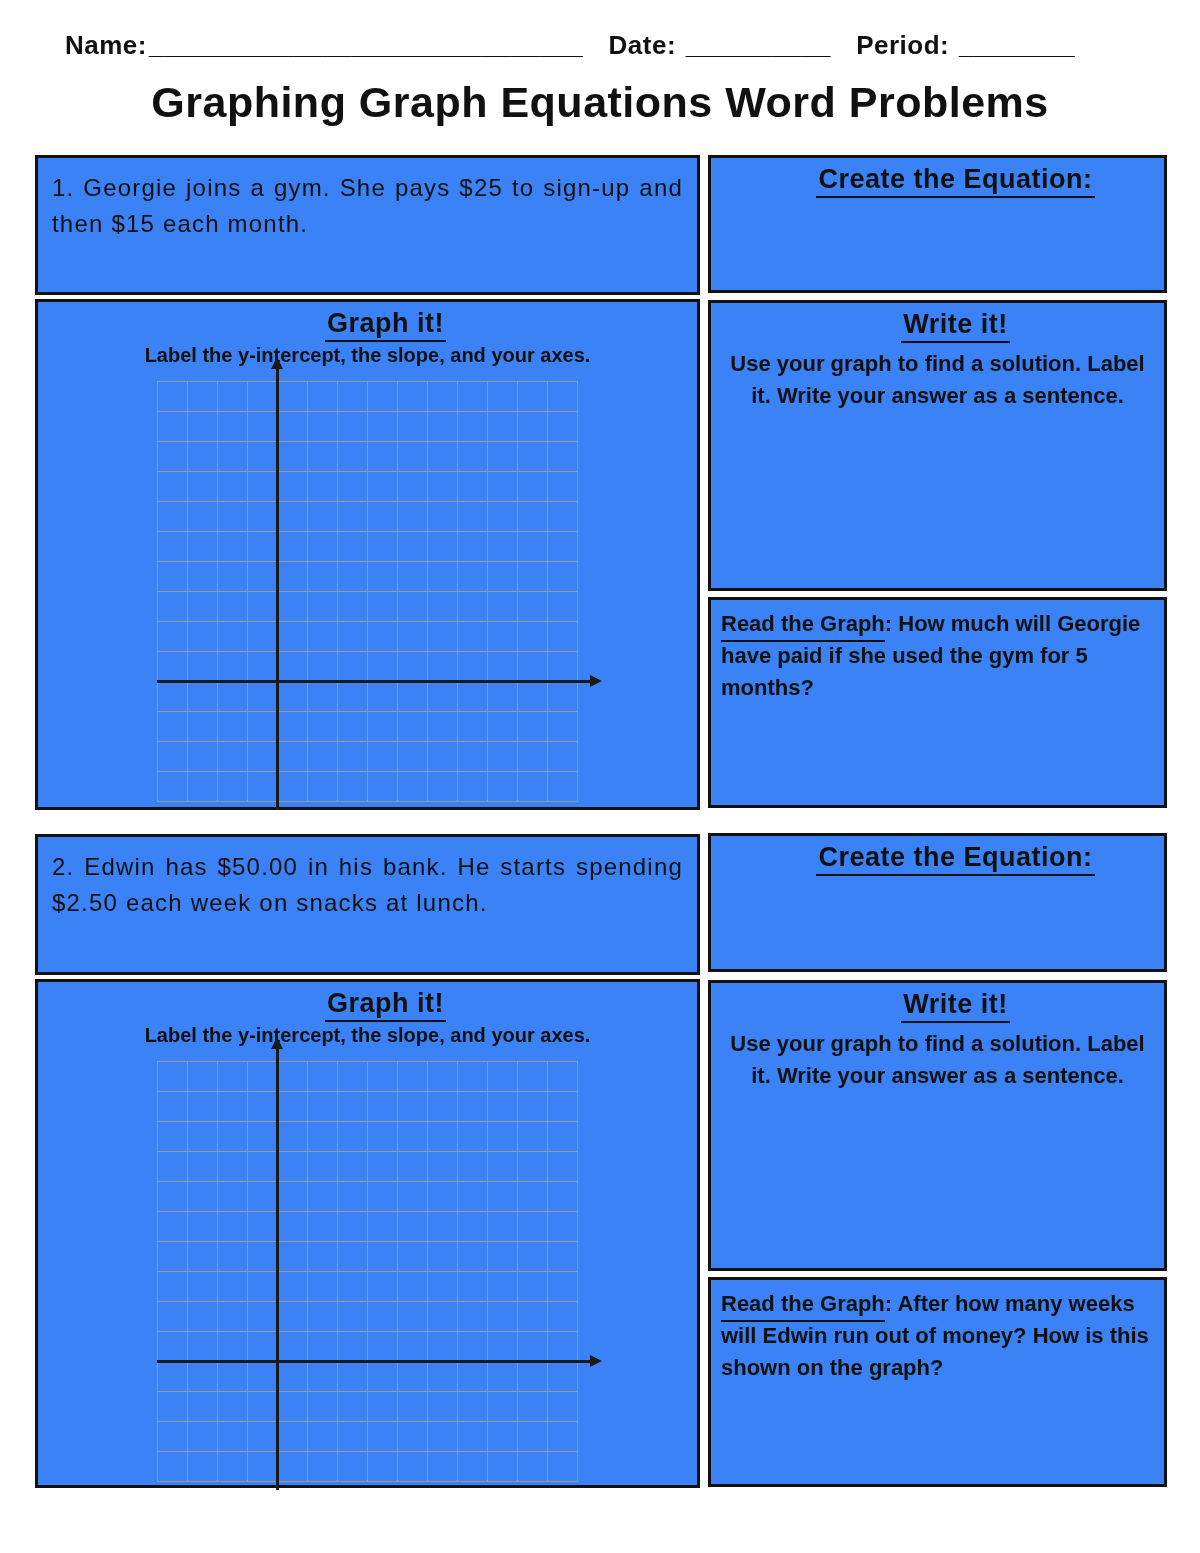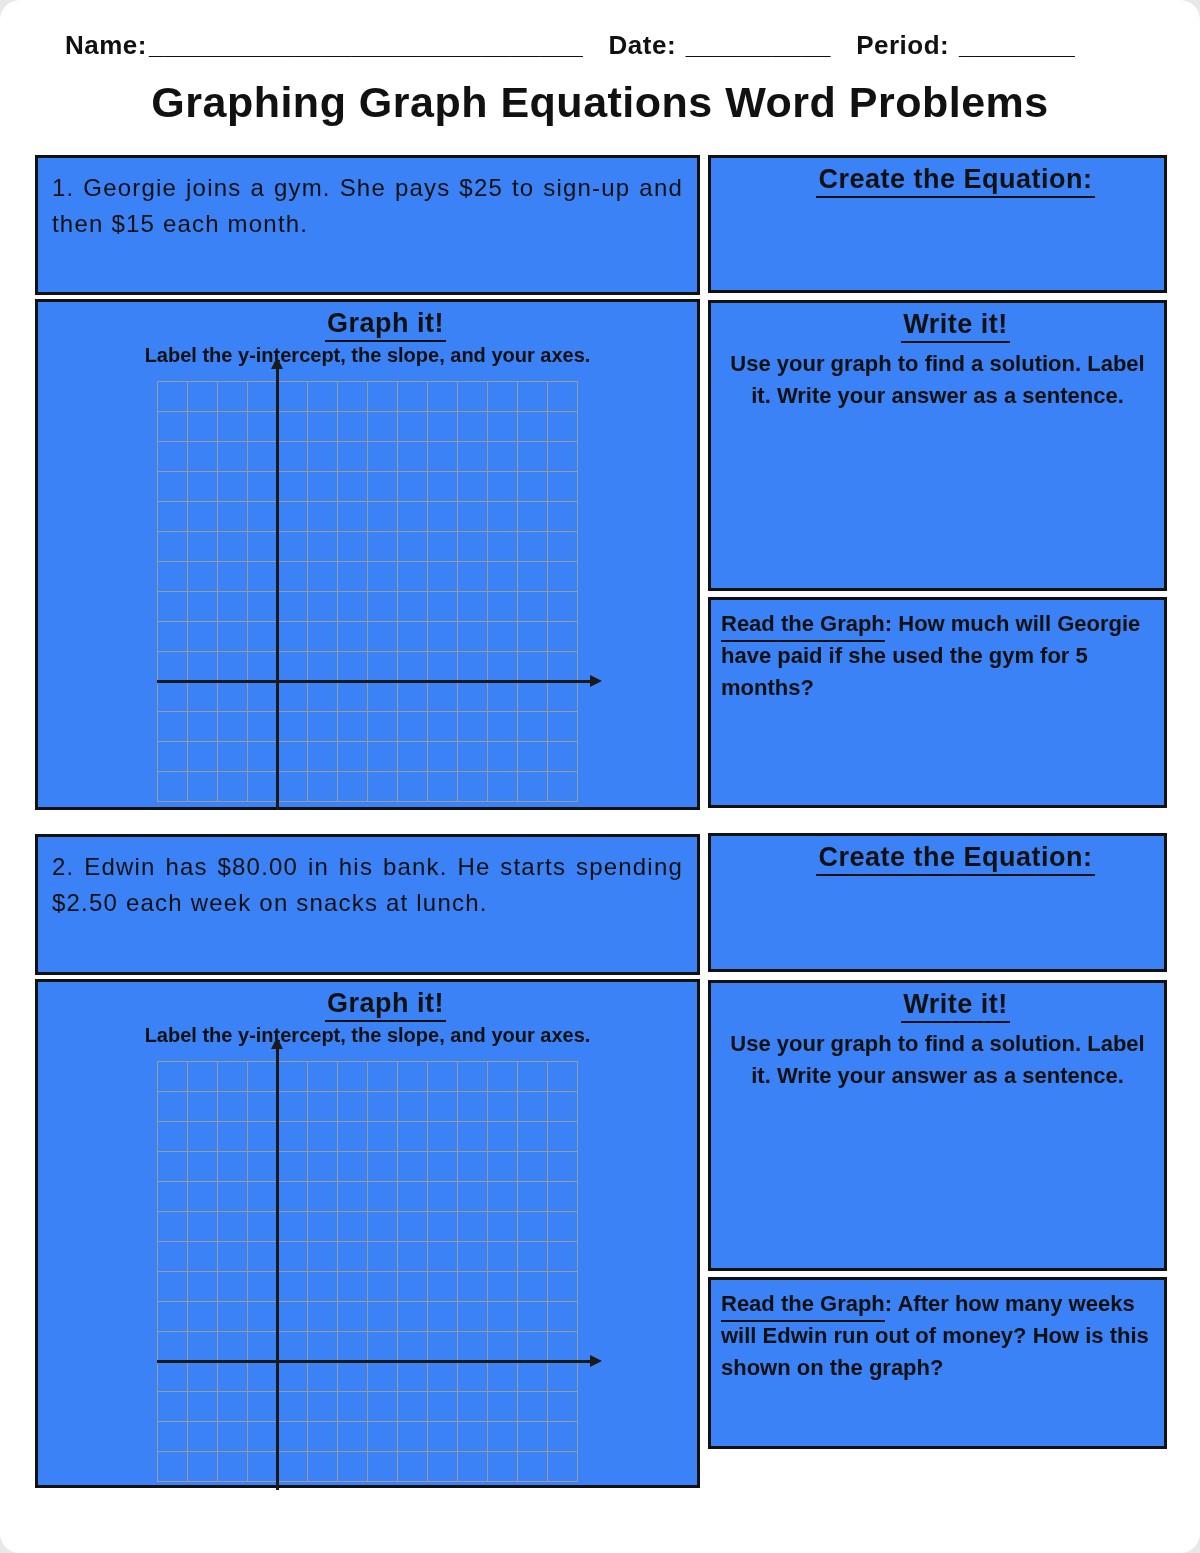--- a/index.html
+++ b/index.html
@@ -6,21 +6,20 @@
   html, body { background: #e8e8e8; }
   body { font-family: "Liberation Sans", sans-serif; color: #111; }
 
   .page {
     position: relative;
     width: 1200px;
     height: 1553px;
     margin: 0 auto;
     background: #ffffff;
     overflow: hidden;
-    border-radius: 20px;
   }
 
   
   .header-row {
     position: absolute;
     left: 65px; top: 30px; width: 1060px;
     font-size: 26px; font-weight: 600;
     white-space: nowrap;
     letter-spacing: 0.5px;
   }
@@ -49,21 +48,21 @@
   #p1 { top: 155px; height: 140px; }
   #g1 { top: 299px; height: 511px; }
   #ce1 { top: 155px; height: 138px; }
   #w1 { top: 300px; height: 291px; }
   #r1 { top: 597px; height: 211px; }
 
   #p2 { top: 834px;  height: 141px; }
   #g2 { top: 979px;  height: 509px; }
   #ce2 { top: 833px; height: 139px; }
   #w2 { top: 980px;  height: 291px; }
-  #r2 { top: 1277px; height: 172px; }
+  #r2 { top: 1277px; height: 210px; }
 
   .problem-text {
     padding: 12px 14px 0 14px;
     font-size: 24px;
     line-height: 1.5;
     letter-spacing: 1.2px;
     text-align: justify;
   }
 
   .box-head {
@@ -188,21 +187,21 @@
   <div class="box col-r" id="w1">
     <div class="box-head"><span class="u">Write it!</span></div>
     <div class="write-sub">Use your graph to find a solution.  Label it.  Write your answer as a sentence.</div>
   </div>
 
   <div class="box col-r" id="r1">
     <div class="read-text"><span class="rg-label">Read the Graph</span><span>:  How much will Georgie have paid if she used the gym for 5 months?</span></div>
   </div>
 
   <div class="box col-l" id="p2">
-    <div class="problem-text">2. Edwin has $80.00 in his bank.  He starts spending $2.50 each week on snacks at lunch.</div>
+    <div class="problem-text">2. Edwin has $50.00 in his bank.  He starts spending $2.50 each week on snacks at lunch.</div>
   </div>
 
   <div class="box col-r" id="ce2">
     <div class="box-head"><span class="u">Create the Equation:</span></div>
   </div>
 
   <div class="box col-l" id="g2">
     <div class="box-head"><span class="u">Graph it!</span></div>
     <div class="graph-sub">Label the y-intercept, the slope, and your axes.</div>
     <div class="grid">

